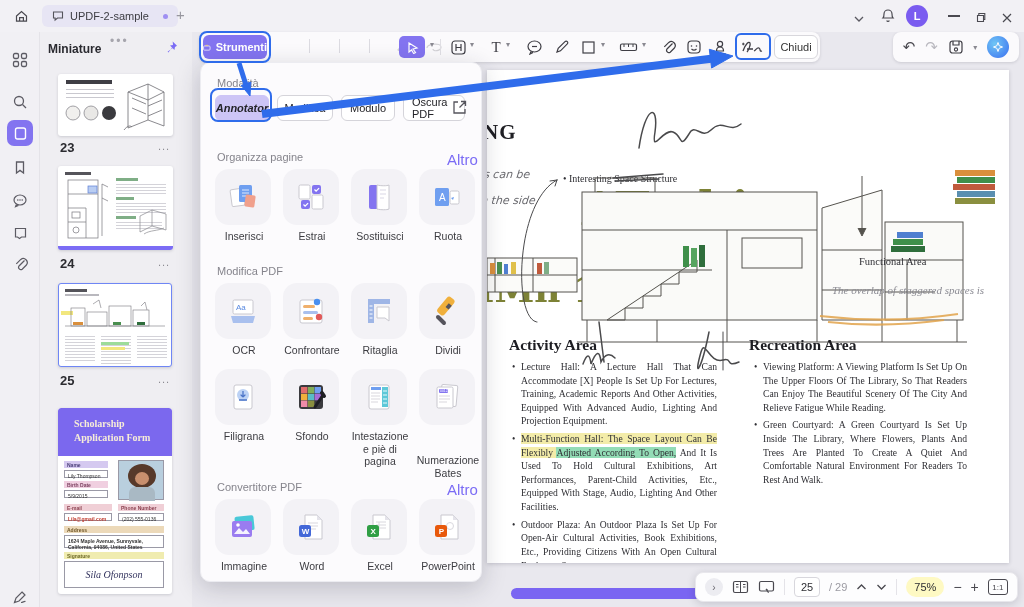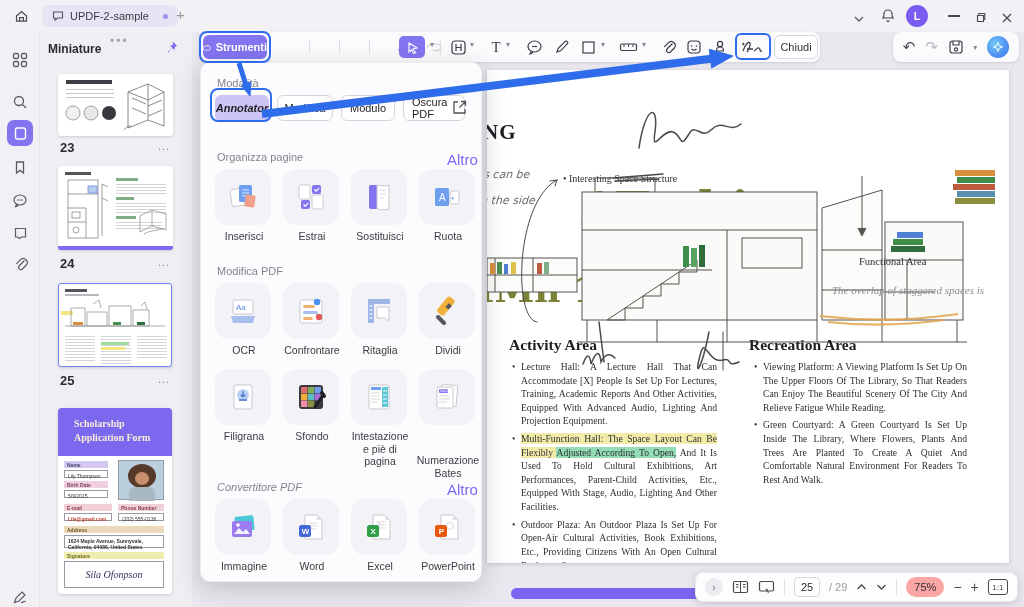--- a/index.html
+++ b/index.html
@@ -598,21 +598,21 @@
           <rect x="8" y="8" width="9" height="4" rx="1" fill="#8374f0"></rect>
           <text x="9" y="11.4" font-size="3.4" fill="#fff" font-family="sans-serif">00123</text>
           <path d="M8 15h11M8 18h11M8 21h8" stroke="#d9d8de" stroke-width="1.1"></path>
         </svg>
     </div>
     <div class="abs tile-label" style="left:11px;top:367px;">Filigrana</div>
     <div class="abs tile-label" style="left:79px;top:367px;">Sfondo</div>
     <div class="abs tile-label" style="left:147px;top:367px;">Intestazione e piè di pagina</div>
     <div class="abs tile-label" style="left:215px;top:367px;margin-top:24px;">Numerazione Bates</div>
 
-    <div class="abs sec-title" style="left:16px;top:418px;font-style:italic;">Convertitore PDF</div>
+    <div class="abs sec-title" style="left:16px;top:418px;">Convertitore PDF</div>
     <div class="abs altro" style="left:246px;top:418px;">Altro</div>
 
     <div class="abs tile" style="left:14px;top:436px;">
       <svg width="32" height="32" viewBox="0 0 32 32">
           <rect x="8" y="5" width="19" height="15" rx="2" fill="#49c8d8" transform="rotate(-6 17 12)"></rect>
           <rect x="5" y="10" width="20" height="16" rx="2" fill="#9a7cf0"></rect>
           <path d="M7 23l5-6 4 4 3-3 4 5z" fill="#fff" opacity=".9"></path>
           <circle cx="11" cy="14" r="1.8" fill="#fff"></circle>
         </svg>
     </div>
@@ -672,21 +672,21 @@
       <svg width="11" height="8" viewBox="0 0 11 8">
           <path d="M1.5 6 5.5 2 9.5 6" fill="none" stroke="#49484f" stroke-width="1.3"></path>
         </svg>
     </div>
     <div class="bb-ic">
       <svg width="11" height="8" viewBox="0 0 11 8">
           <path d="M1.5 2 5.5 6 9.5 2" fill="none" stroke="#49484f" stroke-width="1.3"></path>
         </svg>
     </div>
     <div class="bb-sep"></div>
-    <div style="height:20px;padding:0 8px;background:#fca5a5;border-radius:10px;display:flex;align-items:center;font-size:11px;color:#2e2e33;">75%</div>
+    <div style="height:20px;padding:0 8px;background:#fef9c3;border-radius:10px;display:flex;align-items:center;font-size:11px;color:#2e2e33;">75%</div>
     <div class="bb-ic" style="font-size:14px;">−</div>
     <div class="bb-ic" style="font-size:14px;">+</div>
     <div style="width:20px;height:16px;border:1px solid #49484f;border-radius:3px;display:flex;align-items:center;justify-content:center;font-size:8px;color:#49484f;">1:1</div>
   </div>
 
   <div class="abs blue-ring" style="left:199px;top:31px;width:72px;height:32px;"></div>
   <div class="abs blue-ring" style="left:210px;top:88px;width:62px;height:34px;"></div>
   <div class="abs blue-ring" style="left:735px;top:33px;width:36px;height:27px;border-radius:6px;"></div>
 
   <svg class="abs" id="arrow-layer" width="1024" height="607" viewBox="0 0 1024 607">

